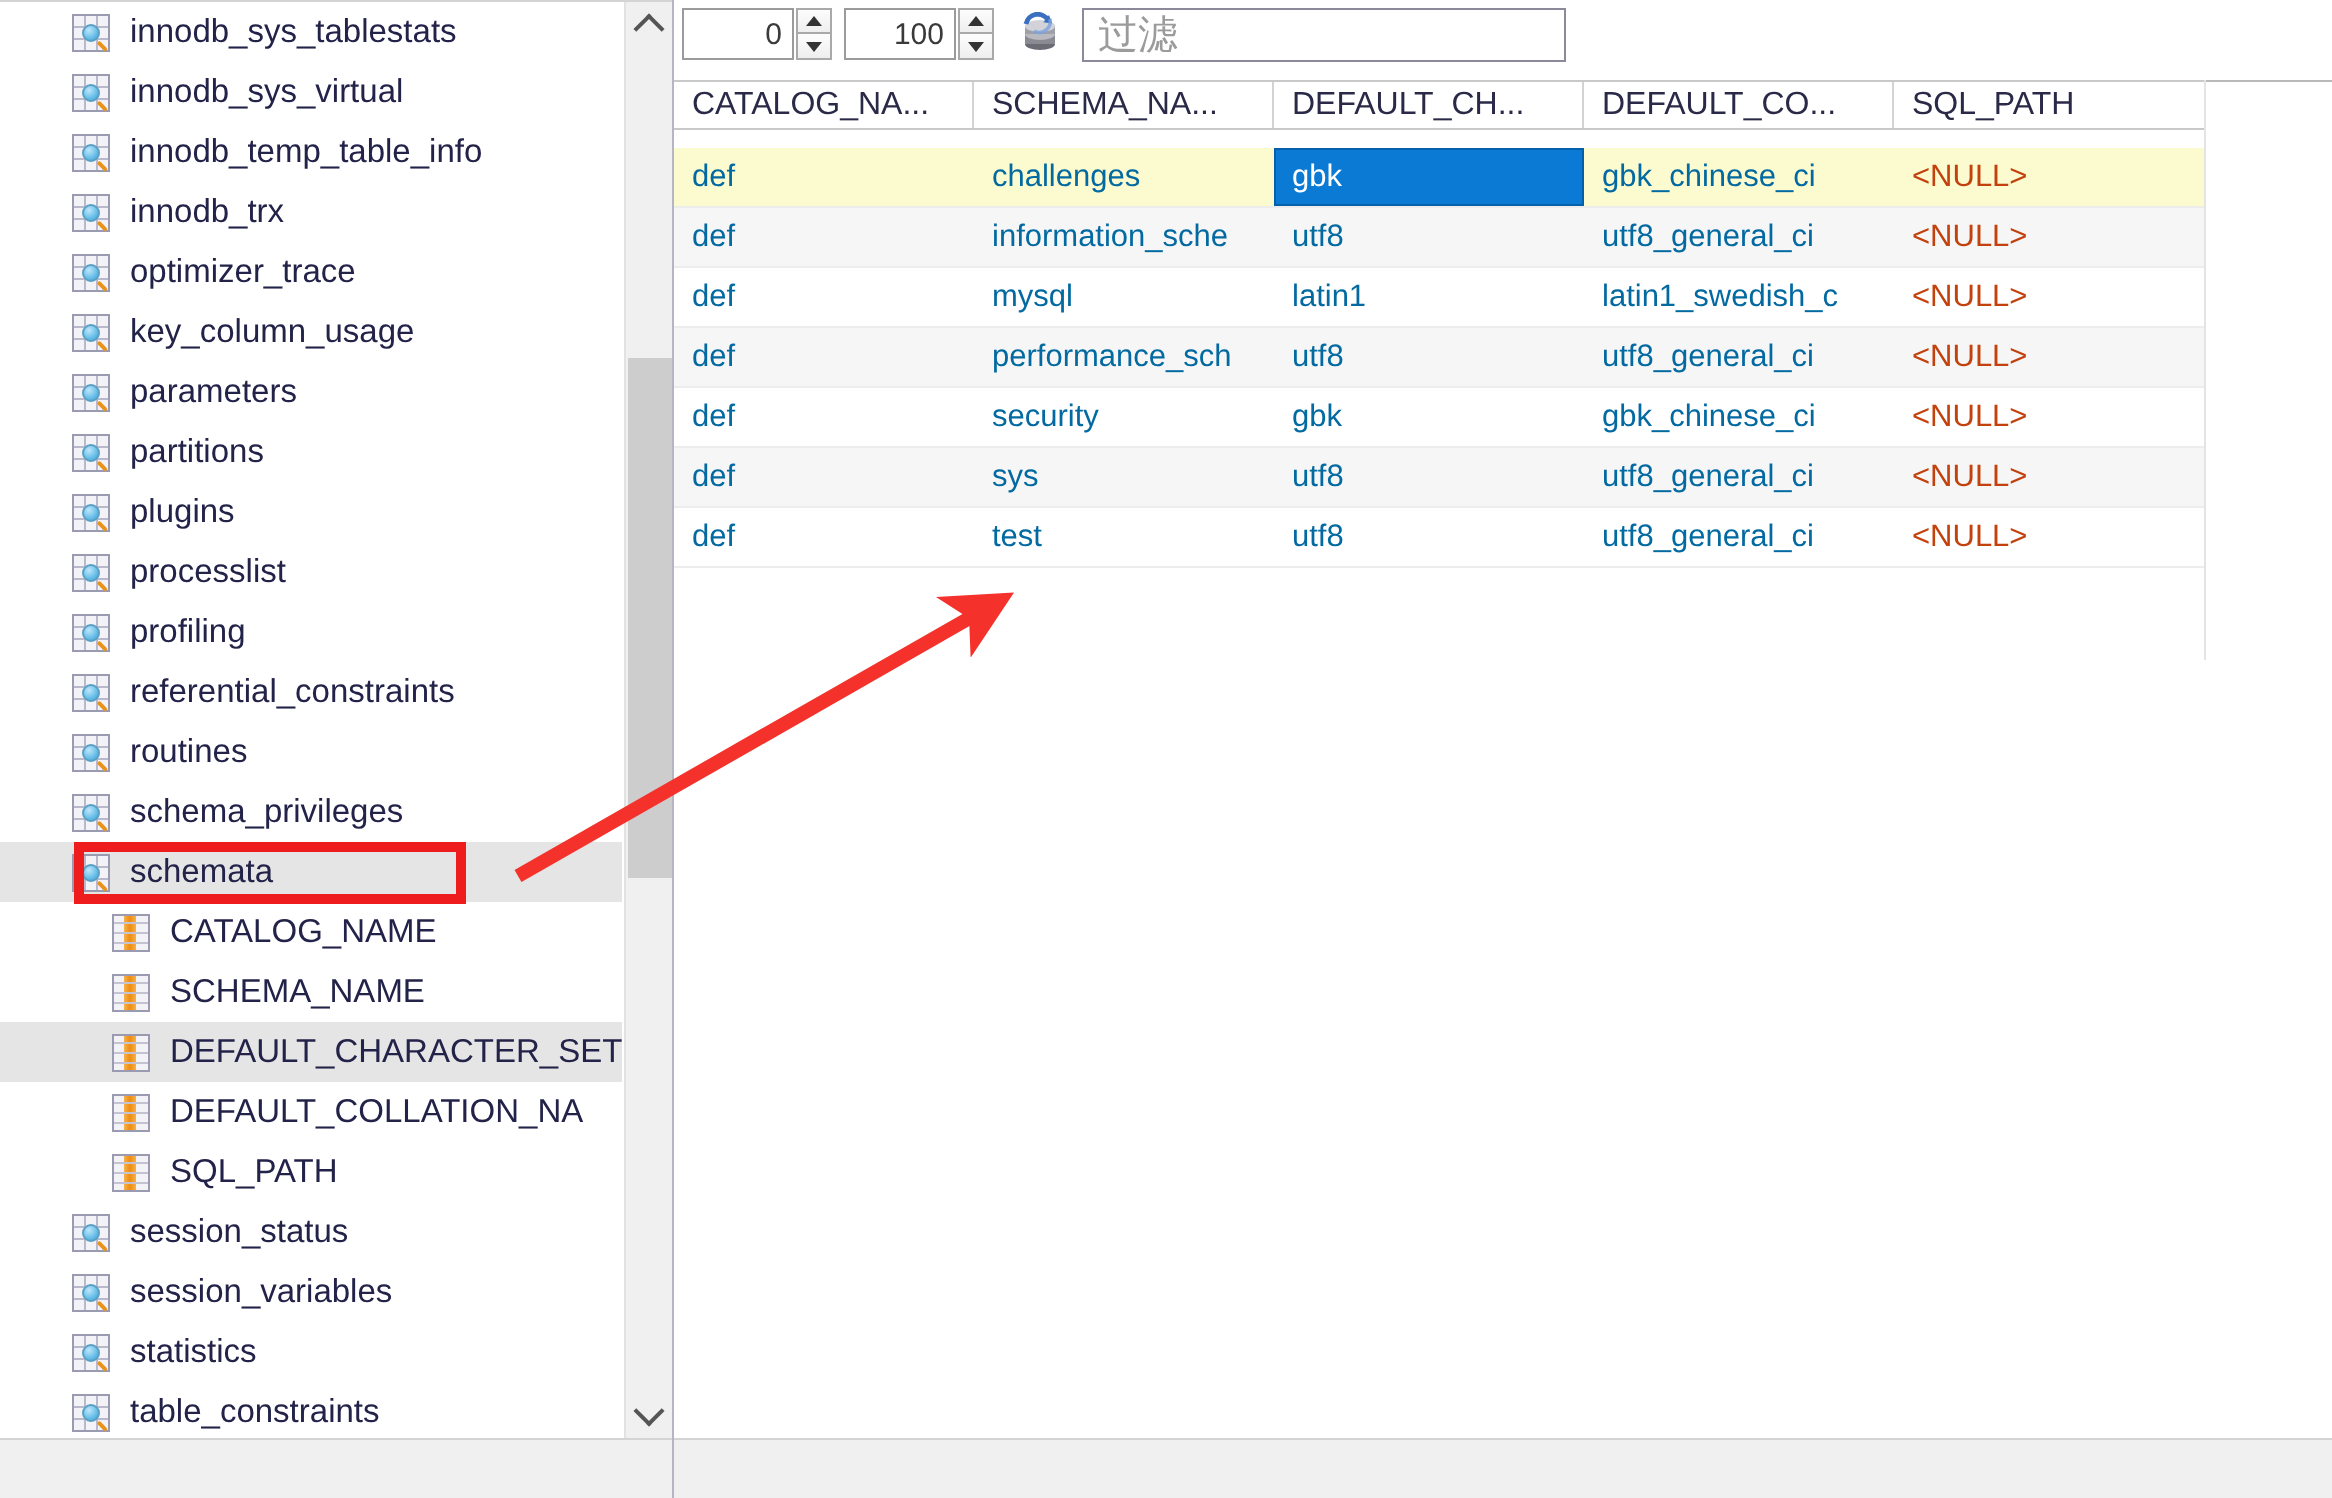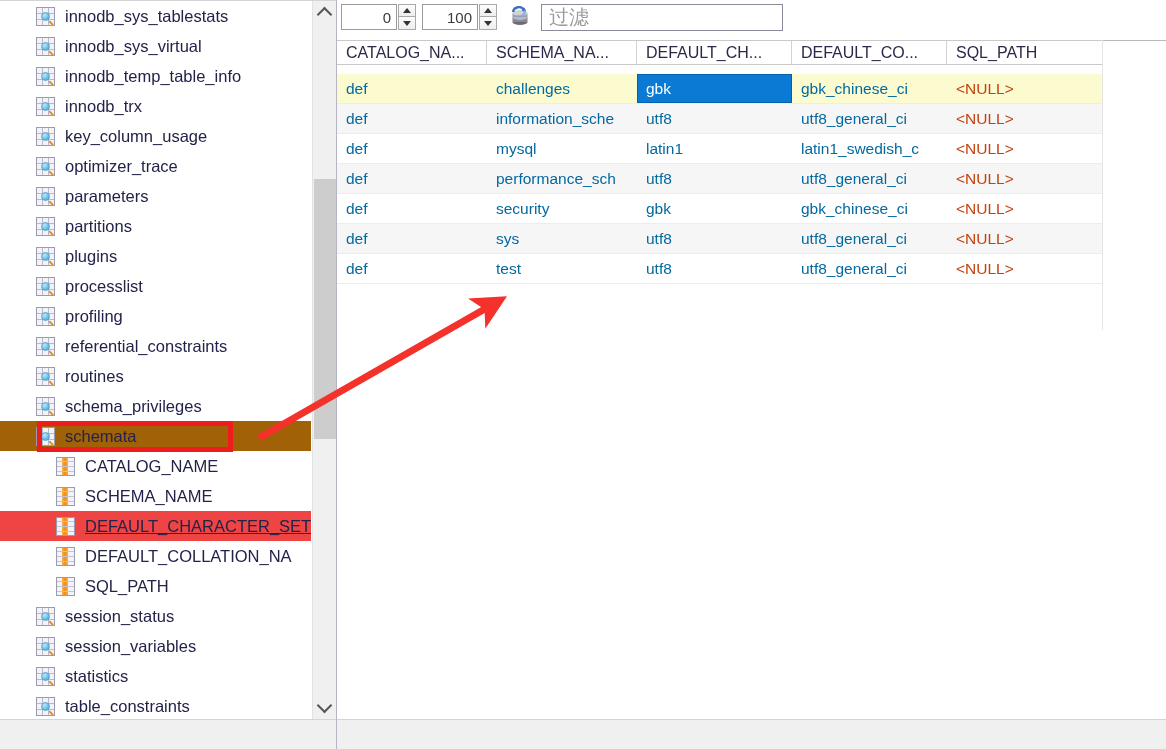--- a/index.html
+++ b/index.html
@@ -52,22 +52,22 @@
     display: flex;
     align-items: center;
     padding-left: 0;
     box-sizing: border-box;
     white-space: nowrap;
     font-size: 16.5px;
     color: #23234a;
   }
   .tree-row.level-table { padding-left: 36px; }
   .tree-row.level-column { padding-left: 56px; }
-  .tree-row.sel-grey { background: #a16207; }
-  .tree-row.sel-blue { background: #ef4444; text-decoration: underline; }
+  .tree-row.sel-grey { background: #e5e5e5; }
+  .tree-row.sel-blue { background: #e5e5e5; }
 
   .ico {
     width: 19px;
     height: 19px;
     flex: 0 0 19px;
     margin-right: 10px;
     position: relative;
     display: inline-block;
   }
   
@@ -409,25 +409,25 @@
         <div class="tree-row level-table">
           <span class="ico ico-table"></span>
           <span class="tree-label">innodb_temp_table_info</span>
         </div>
         <div class="tree-row level-table">
           <span class="ico ico-table"></span>
           <span class="tree-label">innodb_trx</span>
         </div>
         <div class="tree-row level-table">
           <span class="ico ico-table"></span>
+          <span class="tree-label">optimizer_trace</span>
+        </div>
+        <div class="tree-row level-table">
+          <span class="ico ico-table"></span>
           <span class="tree-label">key_column_usage</span>
-        </div>
-        <div class="tree-row level-table">
-          <span class="ico ico-table"></span>
-          <span class="tree-label">optimizer_trace</span>
         </div>
         <div class="tree-row level-table">
           <span class="ico ico-table"></span>
           <span class="tree-label">parameters</span>
         </div>
         <div class="tree-row level-table">
           <span class="ico ico-table"></span>
           <span class="tree-label">partitions</span>
         </div>
         <div class="tree-row level-table">

